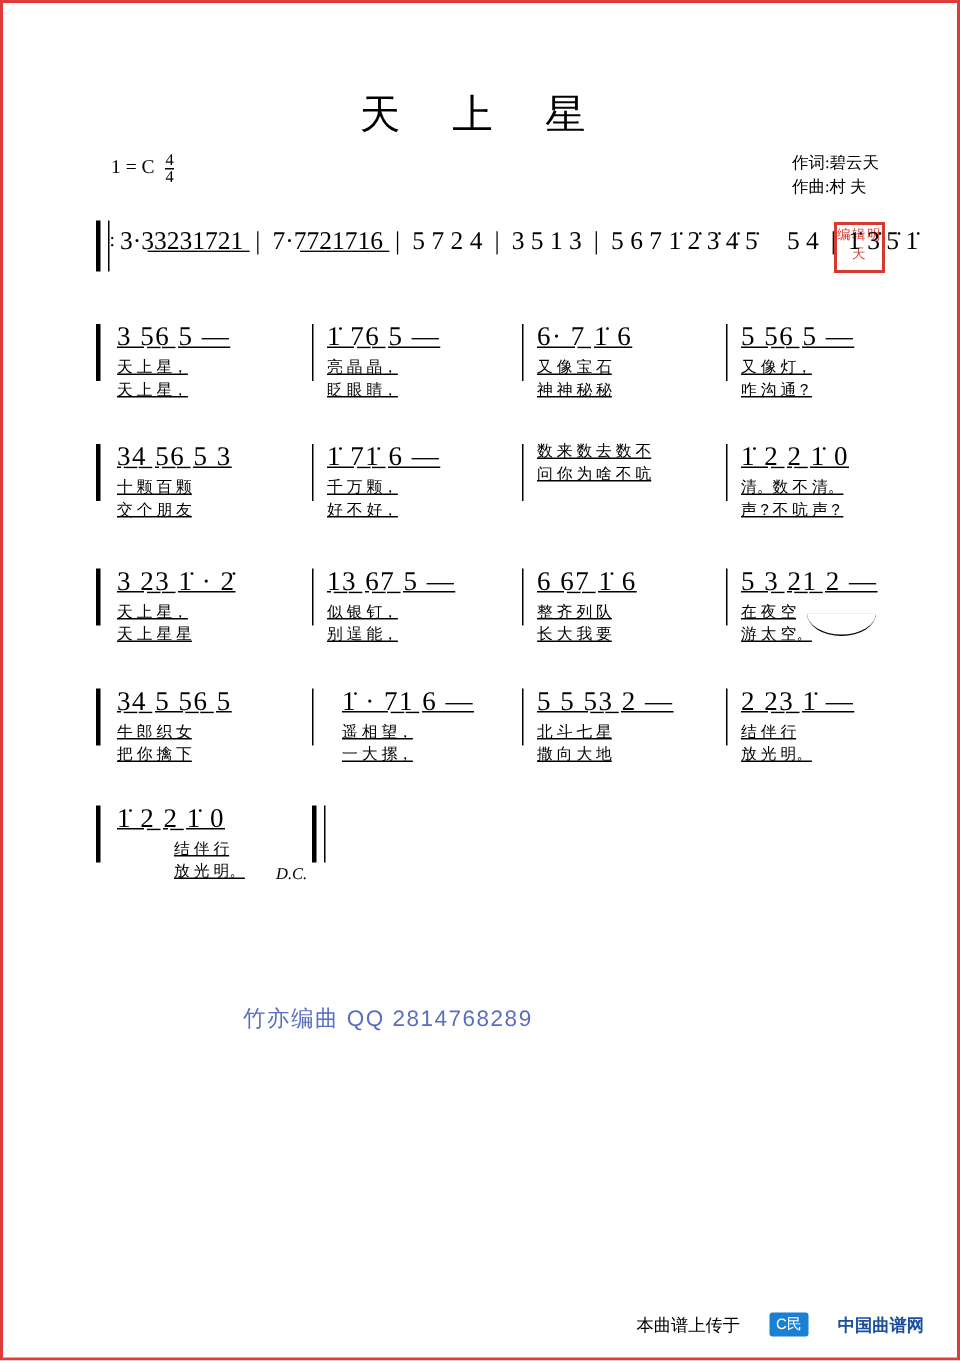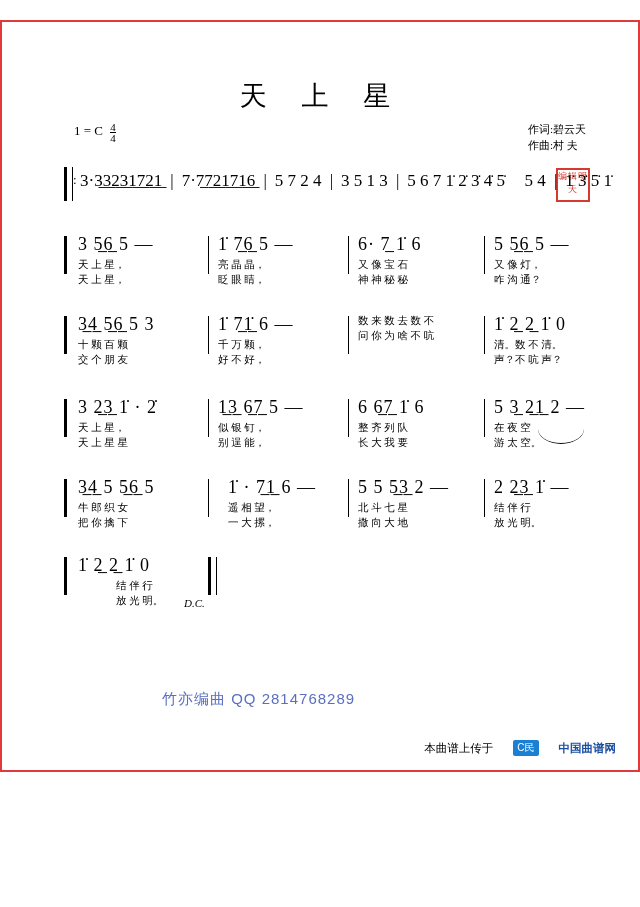--- a/index.html
+++ b/index.html
@@ -12,27 +12,26 @@
     height: 907px;
     position: relative;
     font-family: "Liberation Serif", serif;
     color: #000;
     overflow: hidden;
   }
   .sheet {
     position: absolute;
     left: 0; top: 0;
     width: 640px;
-    height: 752px;
+    height: 907px;
     border-top: 2px solid #e03a3a;
     border-left: 2px solid #e03a3a;
     border-right: 2px solid #e03a3a;
     border-bottom: 2px solid #e03a3a;
     box-sizing: border-box;
-    margin-top: 20px;
   }
   .title {
     position: absolute;
     top: 56px;
     left: 0;
     width: 640px;
     text-align: center;
     font-size: 27px;
     letter-spacing: 14px;
     font-family: "Liberation Serif", serif;
@@ -132,20 +131,21 @@
 
   
   .system {
     position: absolute;
     left: 54px;
     width: 540px;
   }
   .measure {
     position: absolute;
     top: 0;
+    text-decoration: underline;
   }
   .notes {
     font-size: 18px;
     white-space: nowrap;
     letter-spacing: 1px;
     height: 24px;
   }
   .lyric {
     font-size: 10.5px;
     white-space: nowrap;

